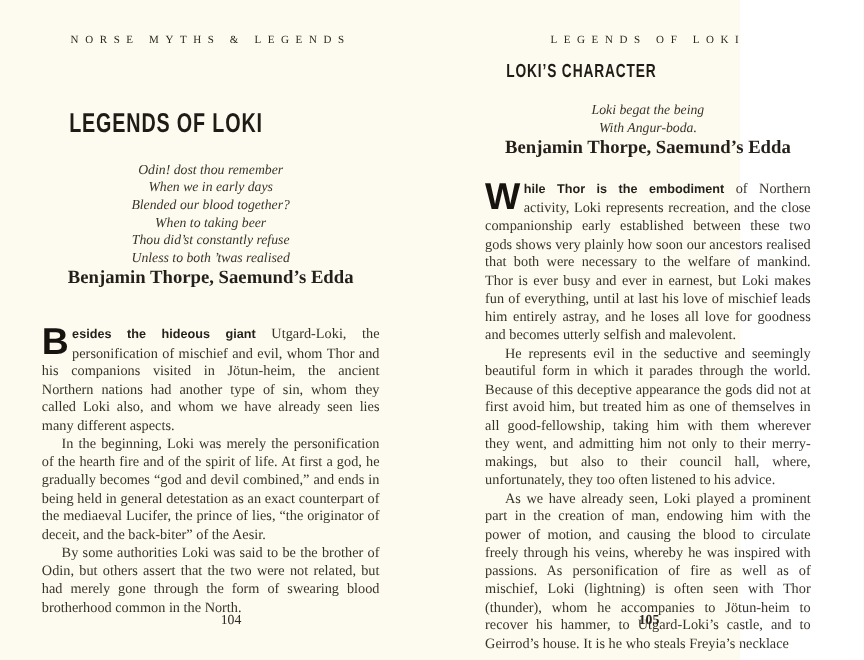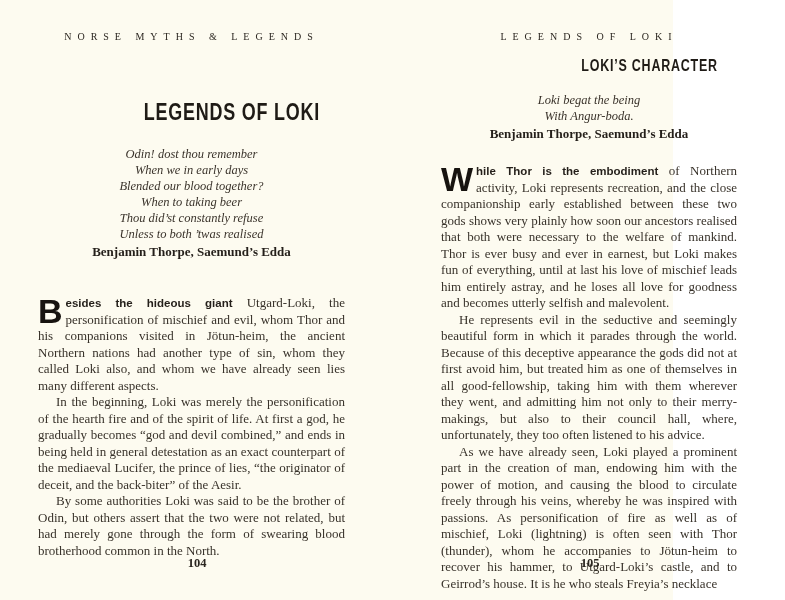--- a/index.html
+++ b/index.html
@@ -23,21 +23,21 @@
 
   .running-head {
     margin-top: 31px;
     text-align: center;
     font-size: 10px;
     letter-spacing: 6px;
     color: #2b2620;
     white-space: nowrap;
   }
 
-  .title-wrap { text-align: right; }
+  .title-wrap { text-align: left; }
   .page-left  .title-wrap { margin-top: 56px; }
   .page-right .title-wrap { margin-top: 15px; }
   .stamp {
     display: inline-block;
     font-family: "Liberation Sans", sans-serif;
     font-weight: 900;
     color: #1f1b16;
     letter-spacing: 1px;
     transform: scaleX(0.78) scaleY(1.08);
     transform-origin: center;
@@ -53,21 +53,21 @@
     line-height: 16px;
     color: #3a332b;
   }
   .page-left  .epigraph { margin-top: 21px; }
   .page-right .epigraph { margin-top: 17px; }
   .epigraph-line { white-space: nowrap; }
   .attribution {
     text-align: center;
     font-style: normal;
     font-weight: bold;
-    font-size: 13px;
+    font-size: 17px;
     margin-top: 2px;
     color: #241f1a;
     white-space: nowrap;
   }
 
   .body-text {
     text-align: justify;
     font-size: 13px;
     line-height: 16.5px;
   }
@@ -94,21 +94,21 @@
   }
 
   .page-number {
     position: absolute;
     top: 556px;
     width: 100px;
     text-align: center;
     font-size: 12.5px;
     color: #2b2620;
   }
-  .page-number.left  { left: 147px; font-weight: bold; }
+  .page-number.left  { left: 160px; }
   .page-number.right { left: 540px; font-weight: bold; }
 </style>
 </head>
 <body>
 
 <div class="spread">
 
   <div class="page page-left">
     <div class="running-head">NORSE MYTHS &amp; LEGENDS</div>
 

